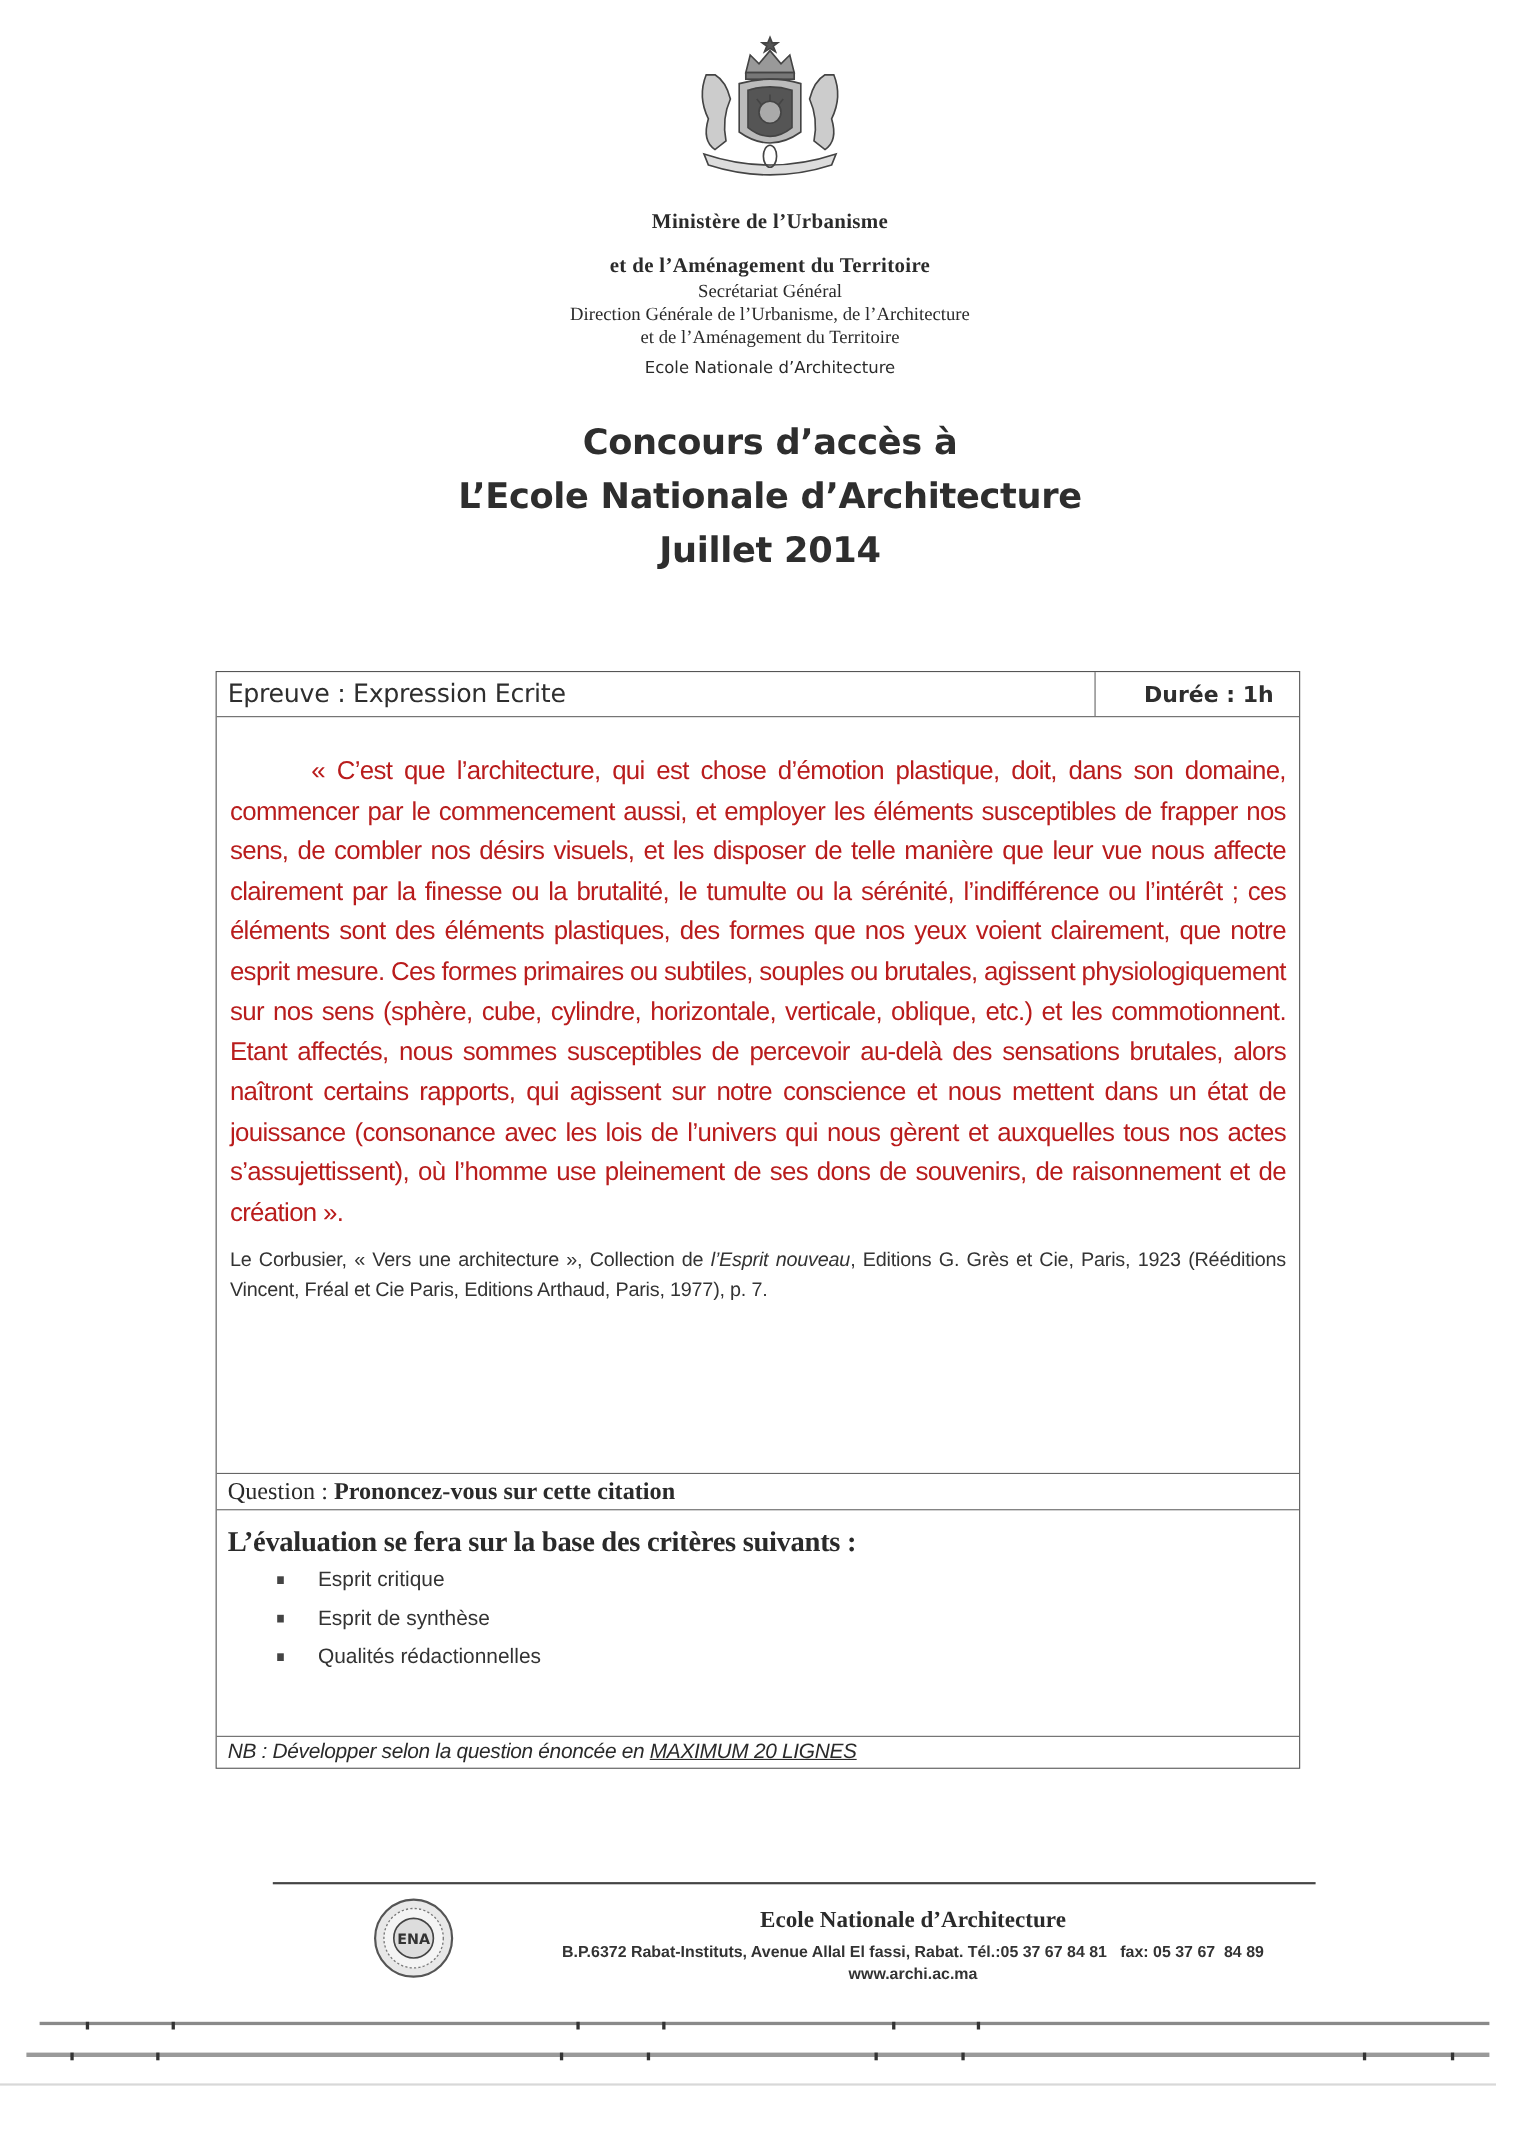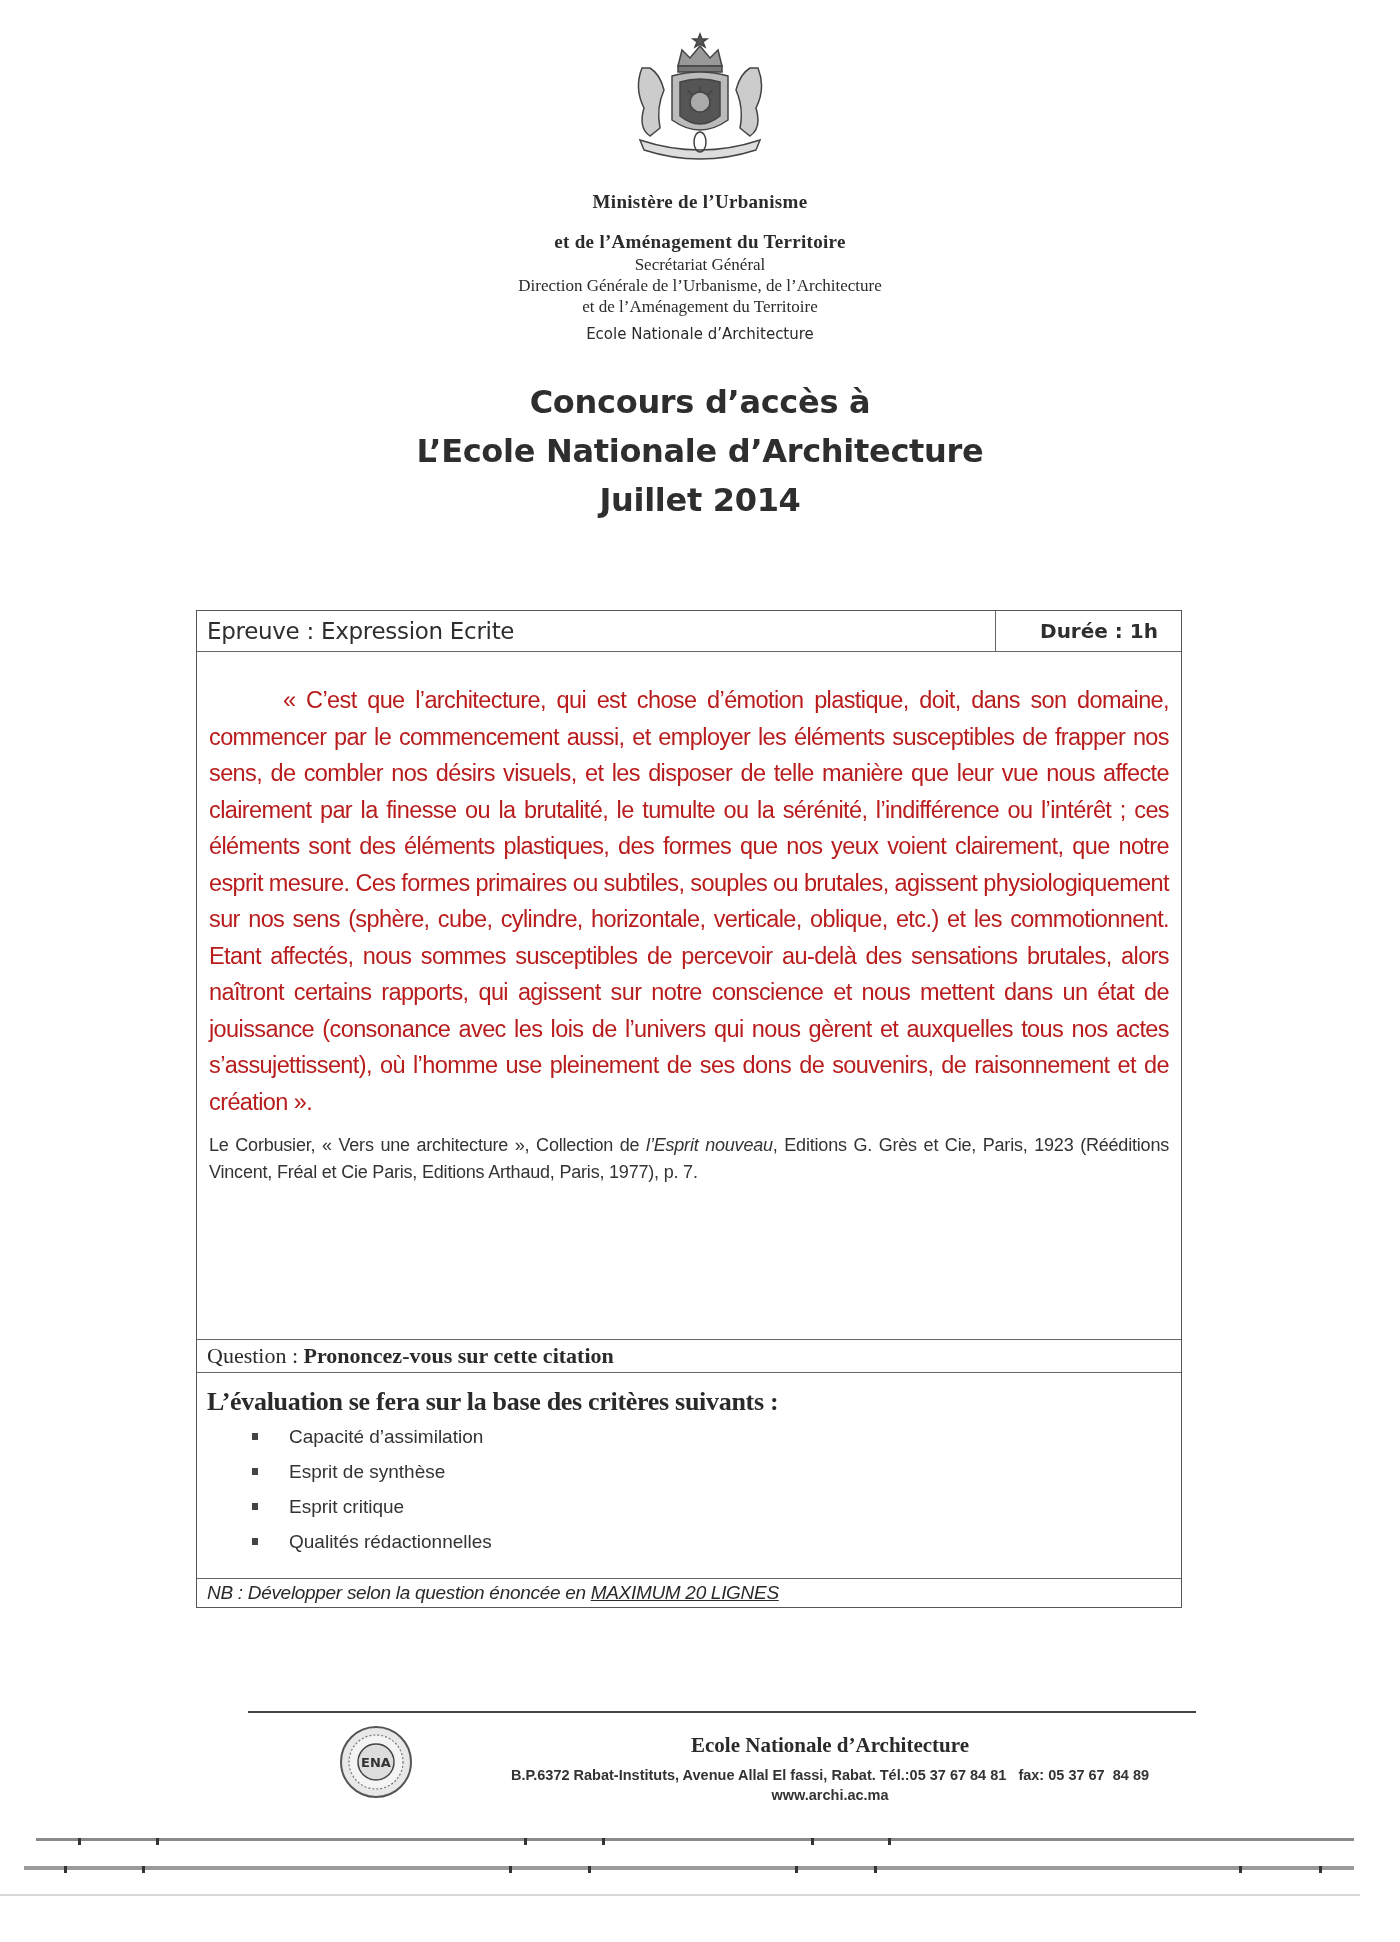--- a/index.html
+++ b/index.html
@@ -119,29 +119,25 @@
 
   <div class="row question">
     <span>Question : </span><b>Prononcez-vous sur cette citation</b>
   </div>
 
   <div class="row eval">
     <div class="head">L’évaluation se fera sur la base des critères suivants :</div>
     <ul>
       <li>
           <span class="bullet"></span>
-          <span>Capacité d’assimilation</span>
+          <span>Esprit critique</span>
         </li>
       <li>
           <span class="bullet"></span>
           <span>Esprit de synthèse</span>
-        </li>
-      <li>
-          <span class="bullet"></span>
-          <span>Esprit critique</span>
         </li>
       <li>
           <span class="bullet"></span>
           <span>Qualités rédactionnelles</span>
         </li>
     </ul>
   </div>
 
   <div class="row nb">
     <span>NB : Développer selon la question énoncée en </span><span class="u">MAXIMUM 20 LIGNES</span>

